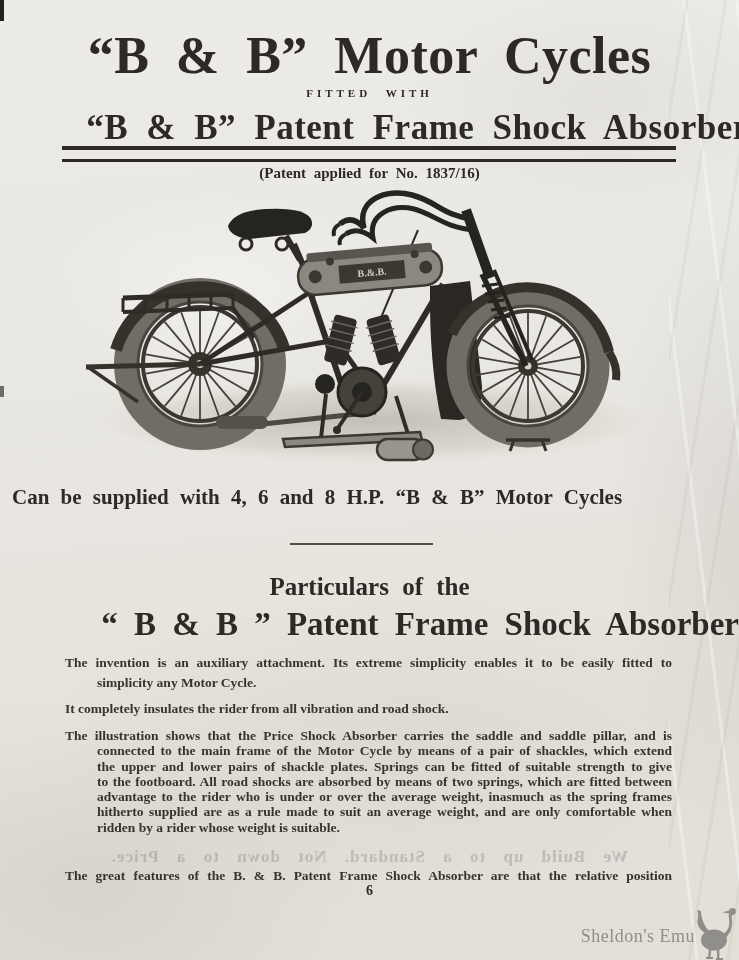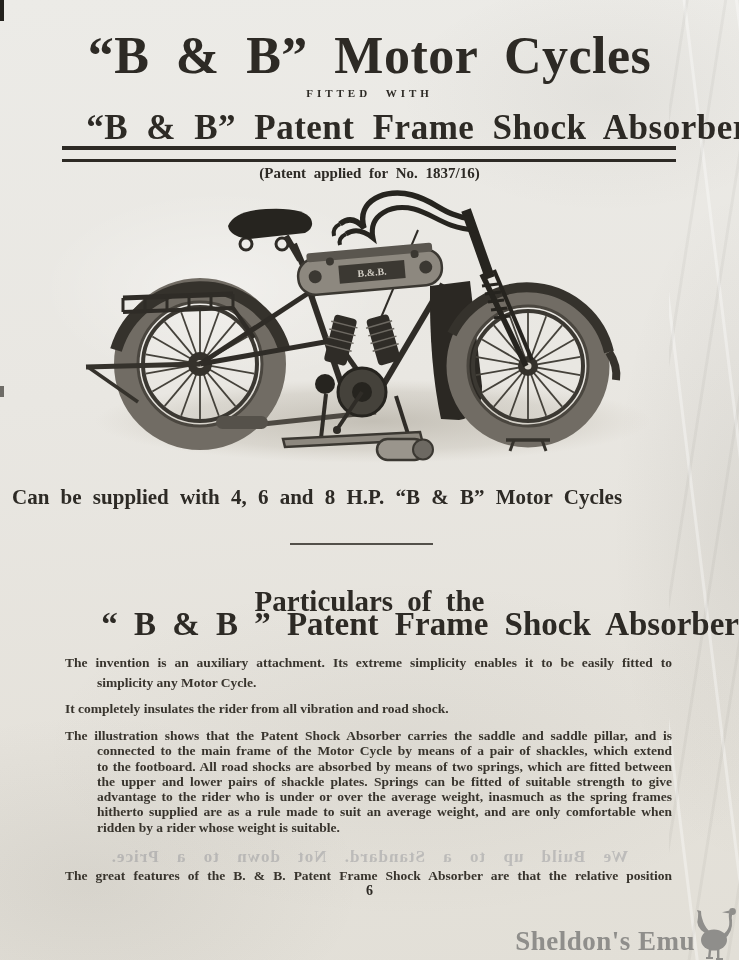--- a/index.html
+++ b/index.html
@@ -22,35 +22,35 @@
   .abs{position:absolute;}
   .ctr{left:0;width:739px;text-align:center;}
   h1,h2,h3{margin:0;font-weight:bold;}
   .main-title{top:26px;font-size:52px;letter-spacing:0.5px;word-spacing:13px;}
   .fitted{top:87px;font-size:11px;font-weight:bold;letter-spacing:4px;word-spacing:8px;}
   .subtitle{top:108px;font-size:35px;letter-spacing:0.5px;word-spacing:9px;padding-left:48px;}
   .double-rule{top:146px;left:62px;width:614px;height:9px;border-top:4px solid #2d2a25;border-bottom:3px solid #2d2a25;}
   .patent{top:165px;font-size:15px;font-weight:bold;word-spacing:4px;}
   .supply{top:485px;left:12px;width:715px;font-size:21px;font-weight:bold;word-spacing:6px;}
   .divider{top:543px;left:290px;width:143px;height:2px;background:#53504a;}
-  .head-a{top:585px;font-size:29px;word-spacing:7px;}
+  .head-a{top:573px;font-size:25px;word-spacing:7px;}
   .head-b{top:606px;font-size:33px;word-spacing:8px;text-align:right;}
   .bodytext{left:65px;width:607px;font-size:13.5px;font-weight:bold;color:#38342d;}
   .bline{white-space:nowrap;text-align:justify;}
   .jl{text-align-last:justify;}
   .ll{text-align-last:left;}
   .cont{padding-left:32px;}
   .p1{top:653px;line-height:20px;}
   .p2{top:699px;line-height:20px;}
   .p3{top:728px;line-height:15.3px;}
   .p4{top:866px;line-height:20px;}
   .ghost{top:847px;left:0;width:739px;text-align:center;font-size:17px;font-weight:bold;
     color:rgba(85,90,105,0.26);transform:scaleX(-1);filter:blur(0.5px);word-spacing:12px;letter-spacing:1px;}
   .pagenum{top:883px;font-size:14px;font-weight:bold;}
-  .watermark-text{top:926px;right:44px;font-size:27px;color:#8f8e8b;letter-spacing:0.5px;font-weight:bold;}
+  .watermark-text{top:926px;right:44px;font-size:18px;color:#8f8e8b;letter-spacing:0.5px;}
   .emu{top:906px;right:0px;}
   .bike{top:188px;left:78px;}
   .corner-mark{top:0;left:0;width:4px;height:21px;background:#23211d;}
   .edge-mark{top:386px;left:0;width:4px;height:11px;background:rgba(45,42,37,0.65);}
 </style>
 </head>
 <body>
 
 <div class="page">
   <div class="creases abs"></div>
@@ -229,24 +229,24 @@
   <div class="abs bodytext p1">
     <div class="bline jl">The invention is an auxiliary attachment.  Its extreme simplicity enables it to be easily fitted to</div>
     <div class="bline ll cont">simplicity any Motor Cycle.</div>
   </div>
 
   <div class="abs bodytext p2">
     <div class="bline ll">It completely insulates the rider from all vibration and road shock.</div>
   </div>
 
   <div class="abs bodytext p3">
-    <div class="bline jl">The illustration shows that the Patent Shock Absorber carries the saddle and saddle pillar, and is</div>
+    <div class="bline jl">The illustration shows that the Price Shock Absorber carries the saddle and saddle pillar, and is</div>
     <div class="bline jl cont">connected to the main frame of the Motor Cycle by means of a pair of shackles, which extend</div>
+    <div class="bline jl cont">the upper and lower pairs of shackle plates.  Springs can be fitted of suitable strength to give</div>
     <div class="bline jl cont">to the footboard.  All road shocks are absorbed by means of two springs, which are fitted between</div>
-    <div class="bline jl cont">the upper and lower pairs of shackle plates.  Springs can be fitted of suitable strength to give</div>
     <div class="bline jl cont">advantage to the rider who is under or over the average weight, inasmuch as the spring frames</div>
     <div class="bline jl cont">hitherto supplied are as a rule made to suit an average weight, and are only comfortable when</div>
     <div class="bline ll cont">ridden by a rider whose weight is suitable.</div>
   </div>
 
   <div class="abs ghost">We Build up to a Standard. Not down to a Price.</div>
 
   <div class="abs bodytext p4">
     <div class="bline jl">The great features of the B. &amp; B. Patent Frame Shock Absorber are that the relative position</div>
   </div>

